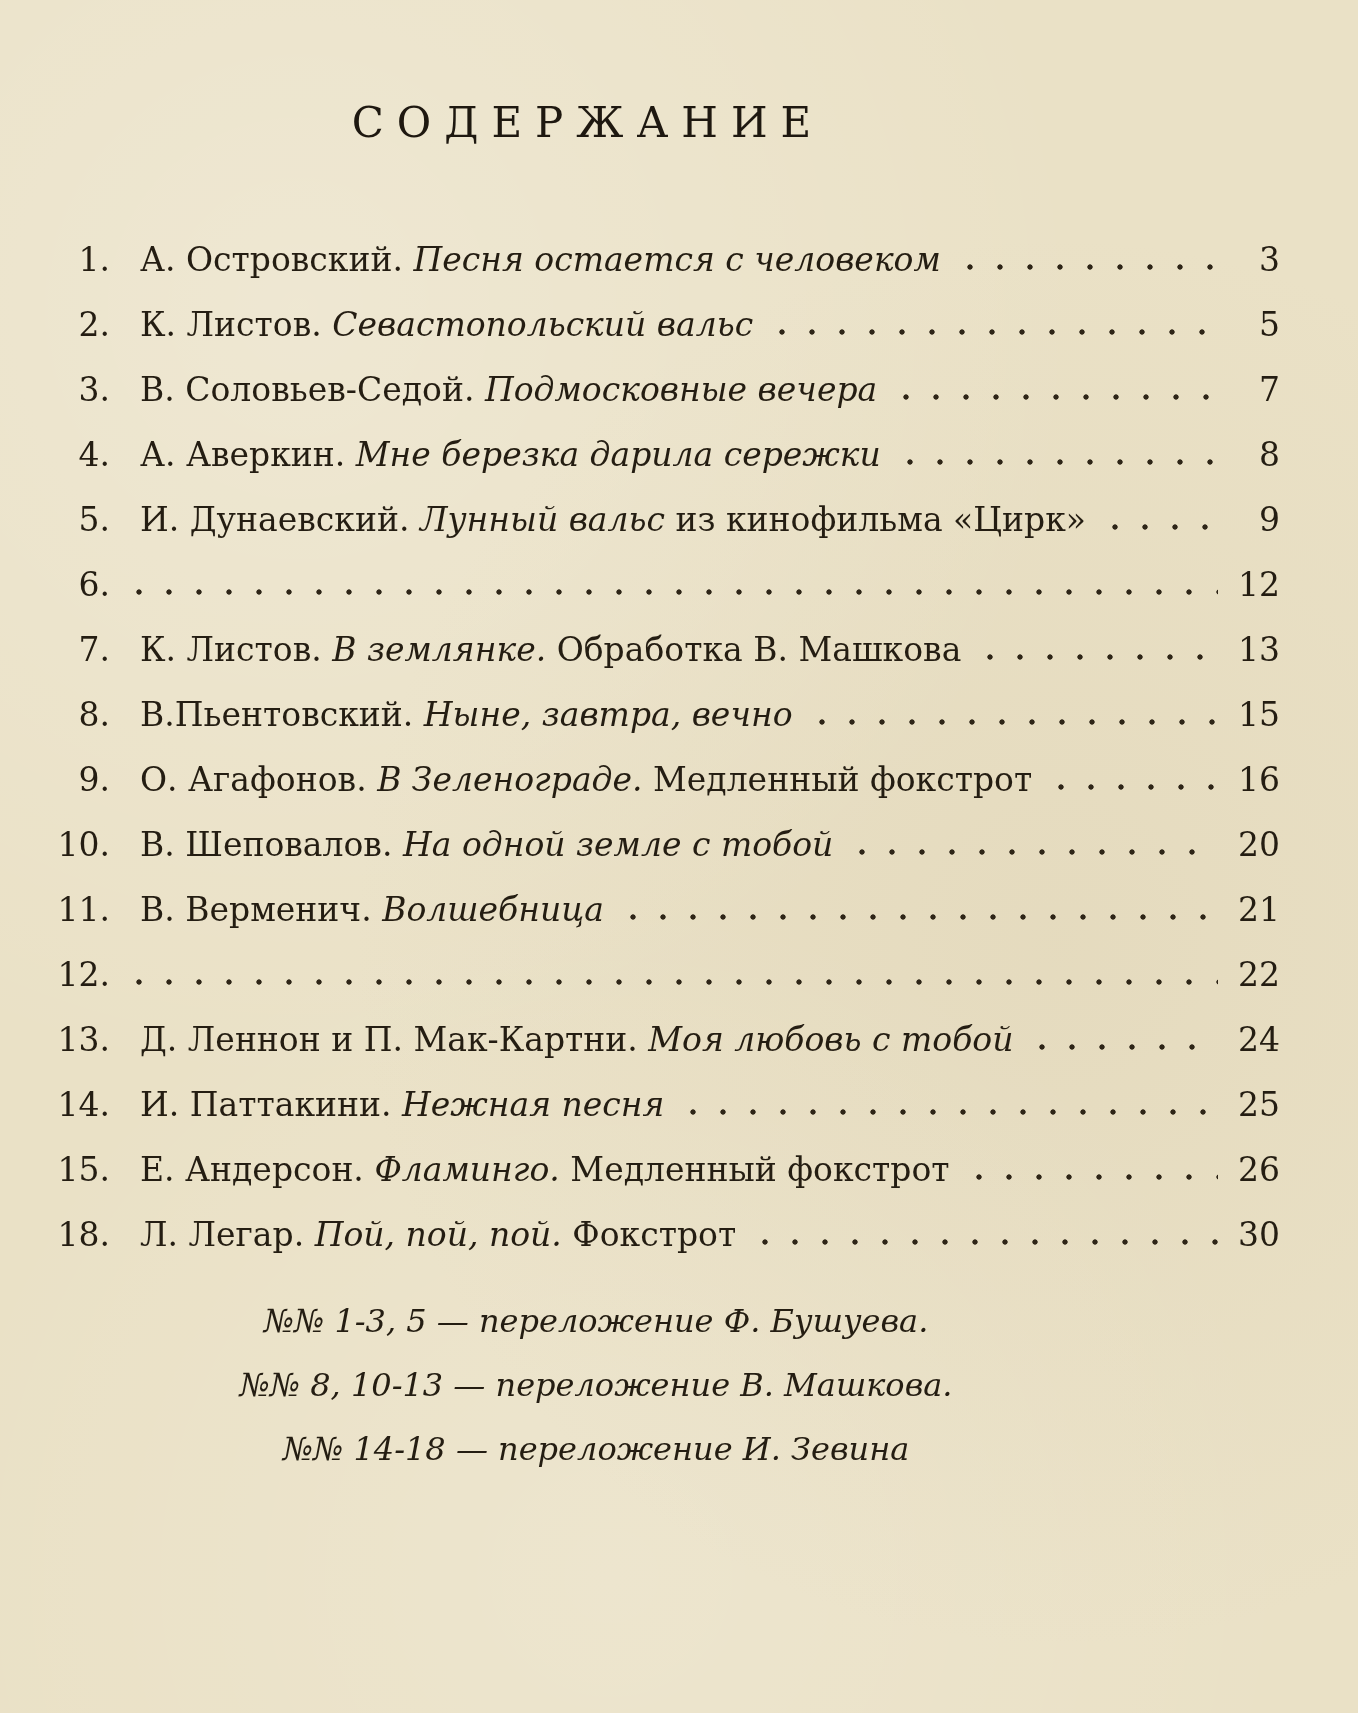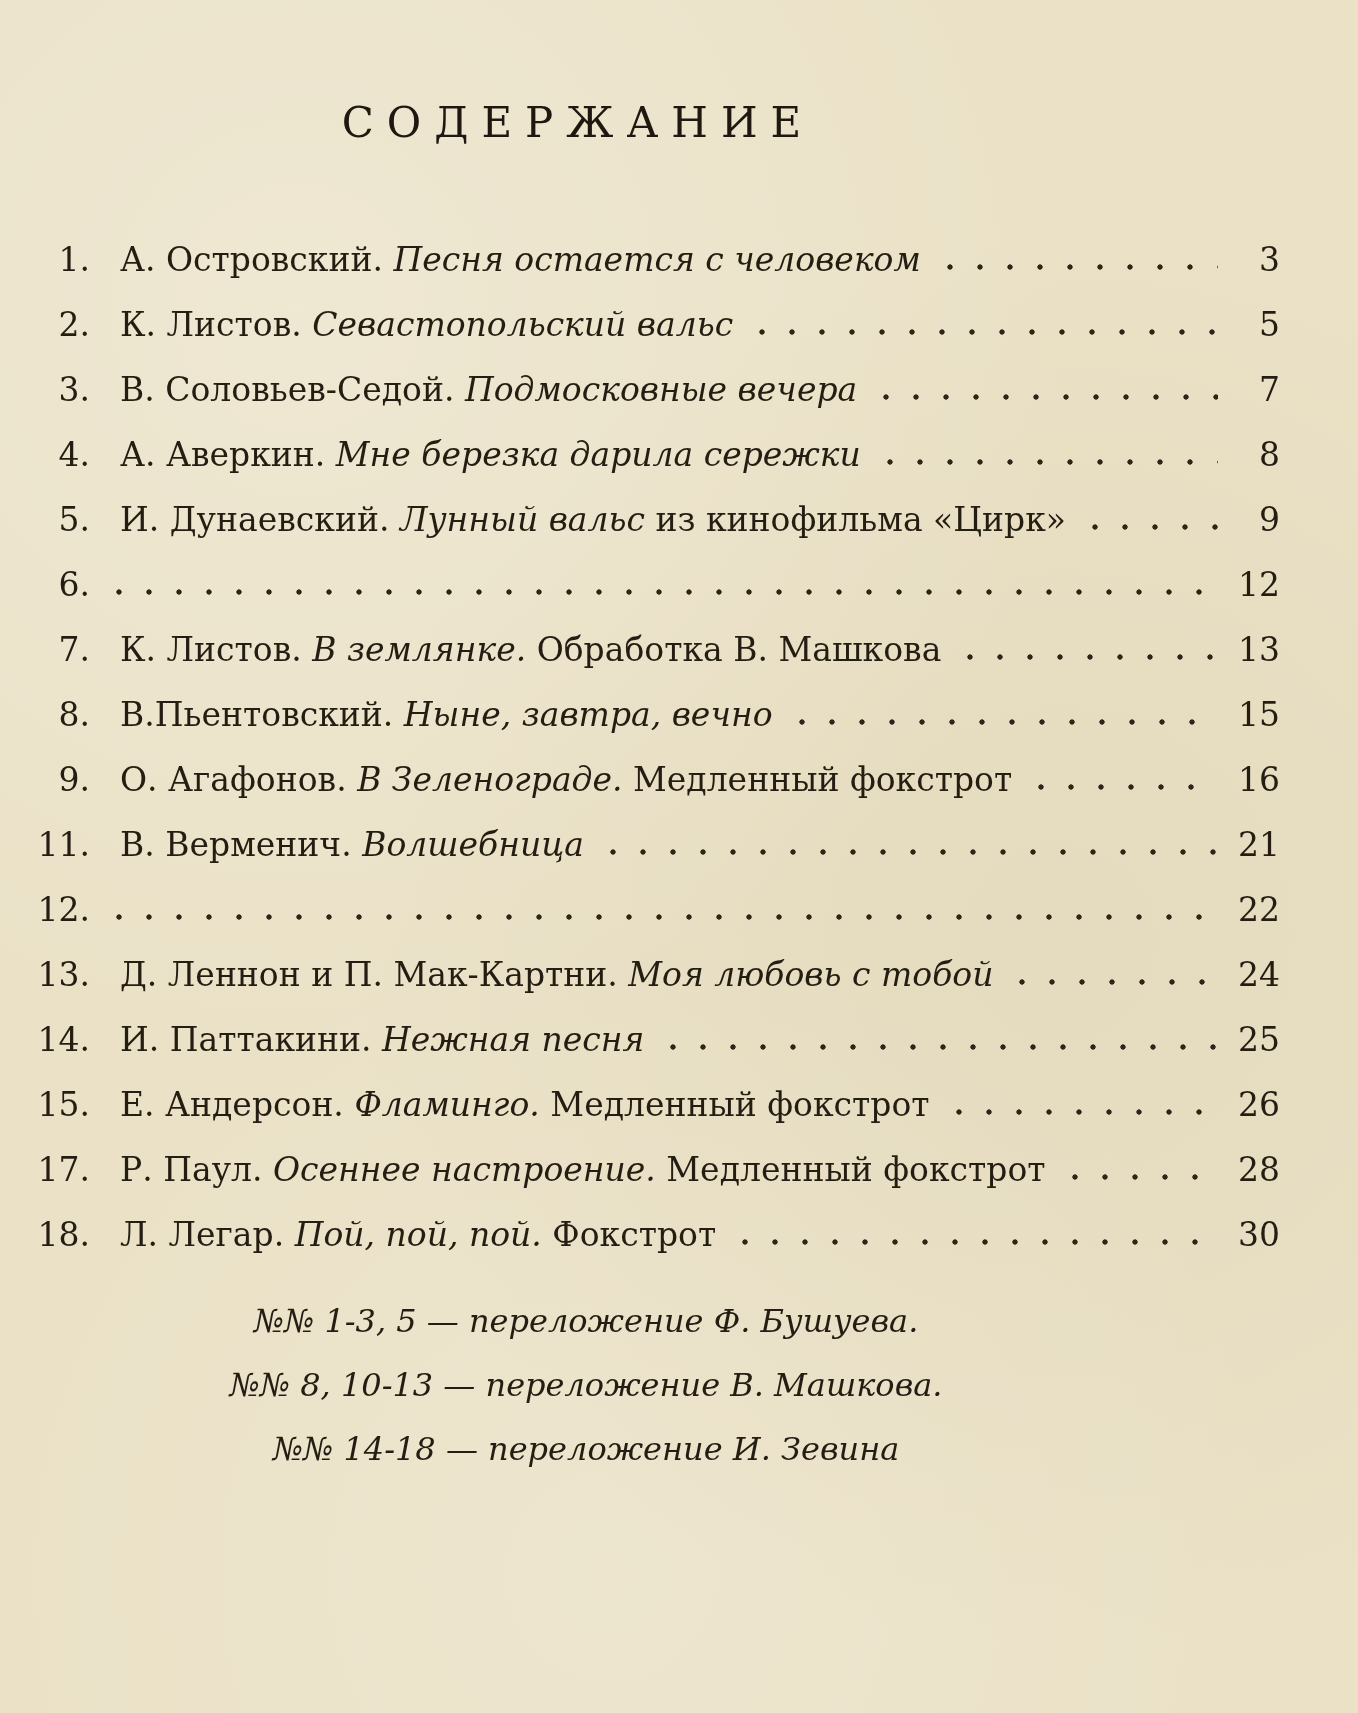--- a/index.html
+++ b/index.html
@@ -13,21 +13,21 @@
     background-image:
       radial-gradient(circle at 22% 18%, rgba(255,255,255,0.22), rgba(255,255,255,0) 45%),
       radial-gradient(circle at 78% 55%, rgba(205,190,155,0.18), rgba(0,0,0,0) 50%),
       radial-gradient(circle at 45% 92%, rgba(255,255,255,0.14), rgba(0,0,0,0) 40%);
     overflow: hidden;
   }
   .sheet {
     box-sizing: border-box;
     width: 100%;
     height: 100%;
-    padding: 98px 78px 0 16px;
+    padding: 98px 78px 0 36px;
   }
   .page-title {
     text-align: center;
     transform: translateX(-70px);
     font-size: 42px;
     line-height: 50px;
     letter-spacing: 13px;
     font-weight: 500;
     margin: 0 0 92px 0;
     color: #1e1810;
@@ -176,20 +176,30 @@
       <span class="num">9.</span>
       <span class="body">
         <span class="author">О. Агафонов.</span>
         <span class="title-it">В Зеленограде.</span>
         <span class="subtitle">Медленный фокстрот</span>
       </span>
       <span class="leader"></span>
       <span class="page-num">16</span>
     </div>
 
+    <div class="row">
+      <span class="num">10.</span>
+      <span class="body">
+        <span class="author">В. Шеповалов.</span>
+        <span class="title-it">На одной земле с тобой</span>
+        <span class="subtitle"></span>
+      </span>
+      <span class="leader"></span>
+      <span class="page-num">20</span>
+    </div>
 
     <div class="row">
       <span class="num">11.</span>
       <span class="body">
         <span class="author">В. Верменич.</span>
         <span class="title-it">Волшебница</span>
         <span class="subtitle"></span>
       </span>
       <span class="leader"></span>
       <span class="page-num">21</span>
@@ -228,30 +238,20 @@
       <span class="body">
         <span class="author">Е. Андерсон.</span>
         <span class="title-it">Фламинго.</span>
         <span class="subtitle">Медленный фокстрот</span>
       </span>
       <span class="leader"></span>
       <span class="page-num">26</span>
     </div>
 
 
-    <div class="row">
-      <span class="num">17.</span>
-      <span class="body">
-        <span class="author">Р. Паул.</span>
-        <span class="title-it">Осеннее настроение.</span>
-        <span class="subtitle">Медленный фокстрот</span>
-      </span>
-      <span class="leader"></span>
-      <span class="page-num">28</span>
-    </div>
 
     <div class="row">
       <span class="num">18.</span>
       <span class="body">
         <span class="author">Л. Легар.</span>
         <span class="title-it">Пой, пой, пой.</span>
         <span class="subtitle">Фокстрот</span>
       </span>
       <span class="leader"></span>
       <span class="page-num">30</span>

